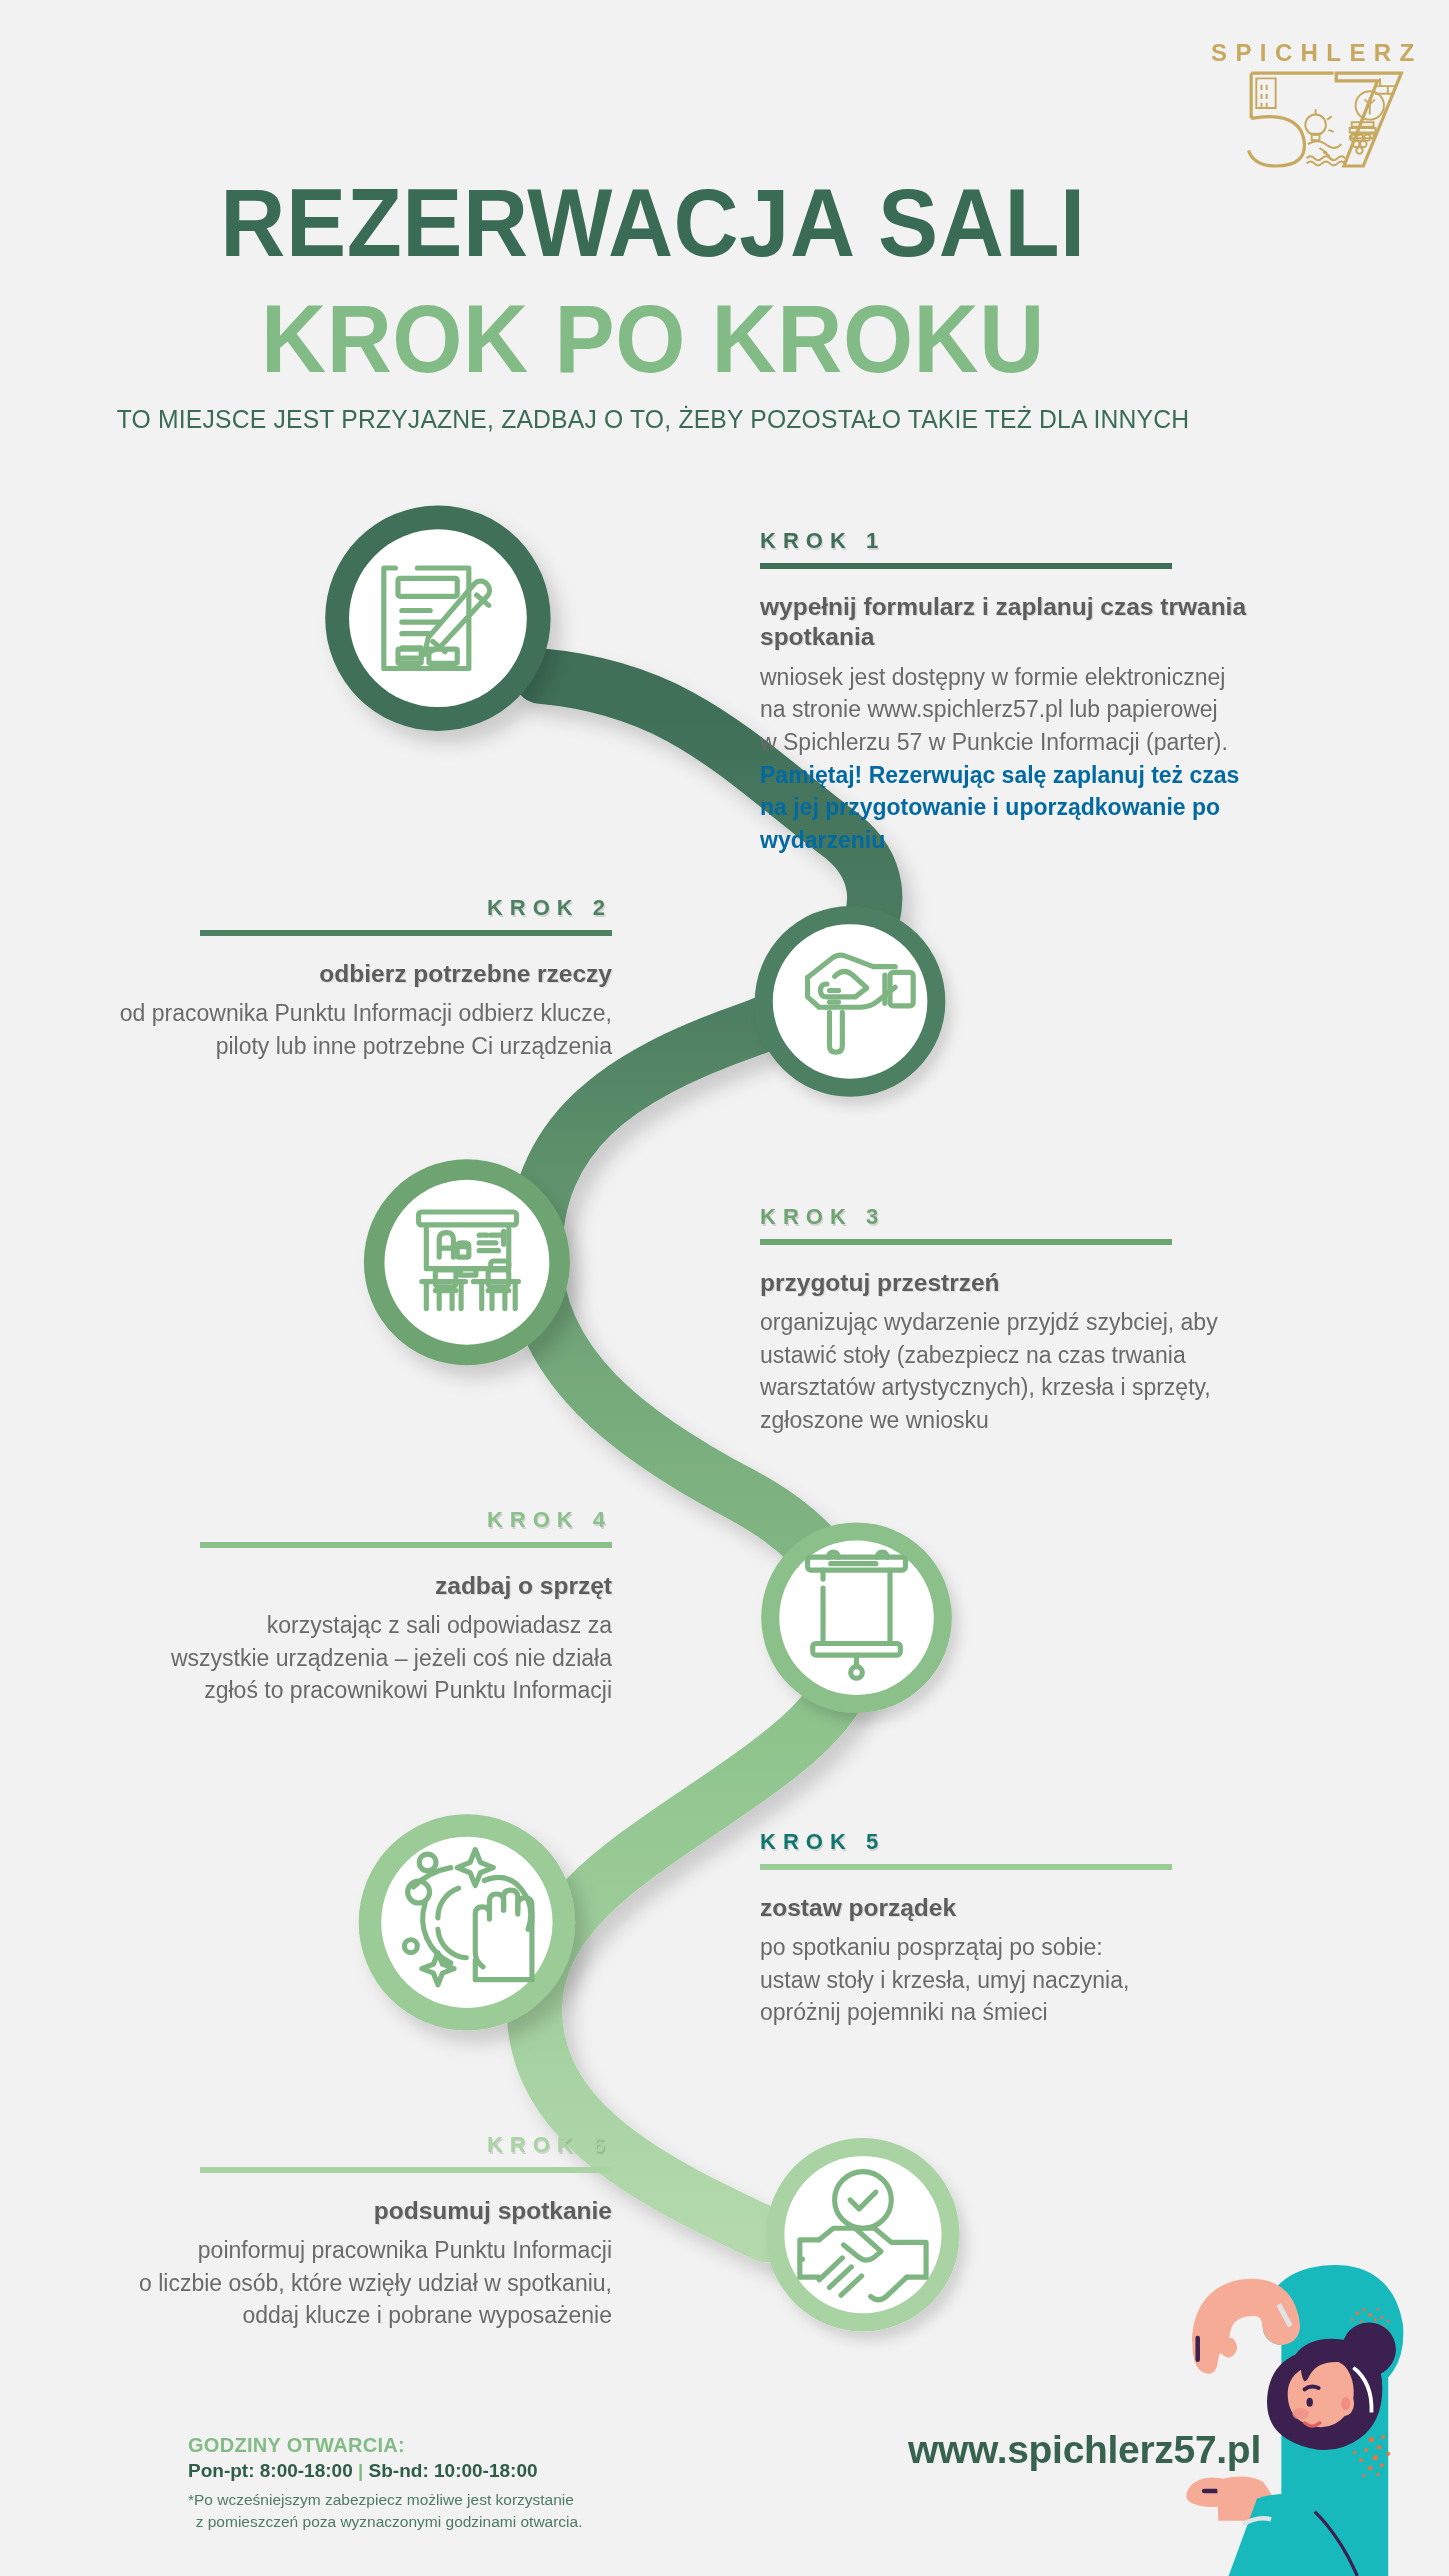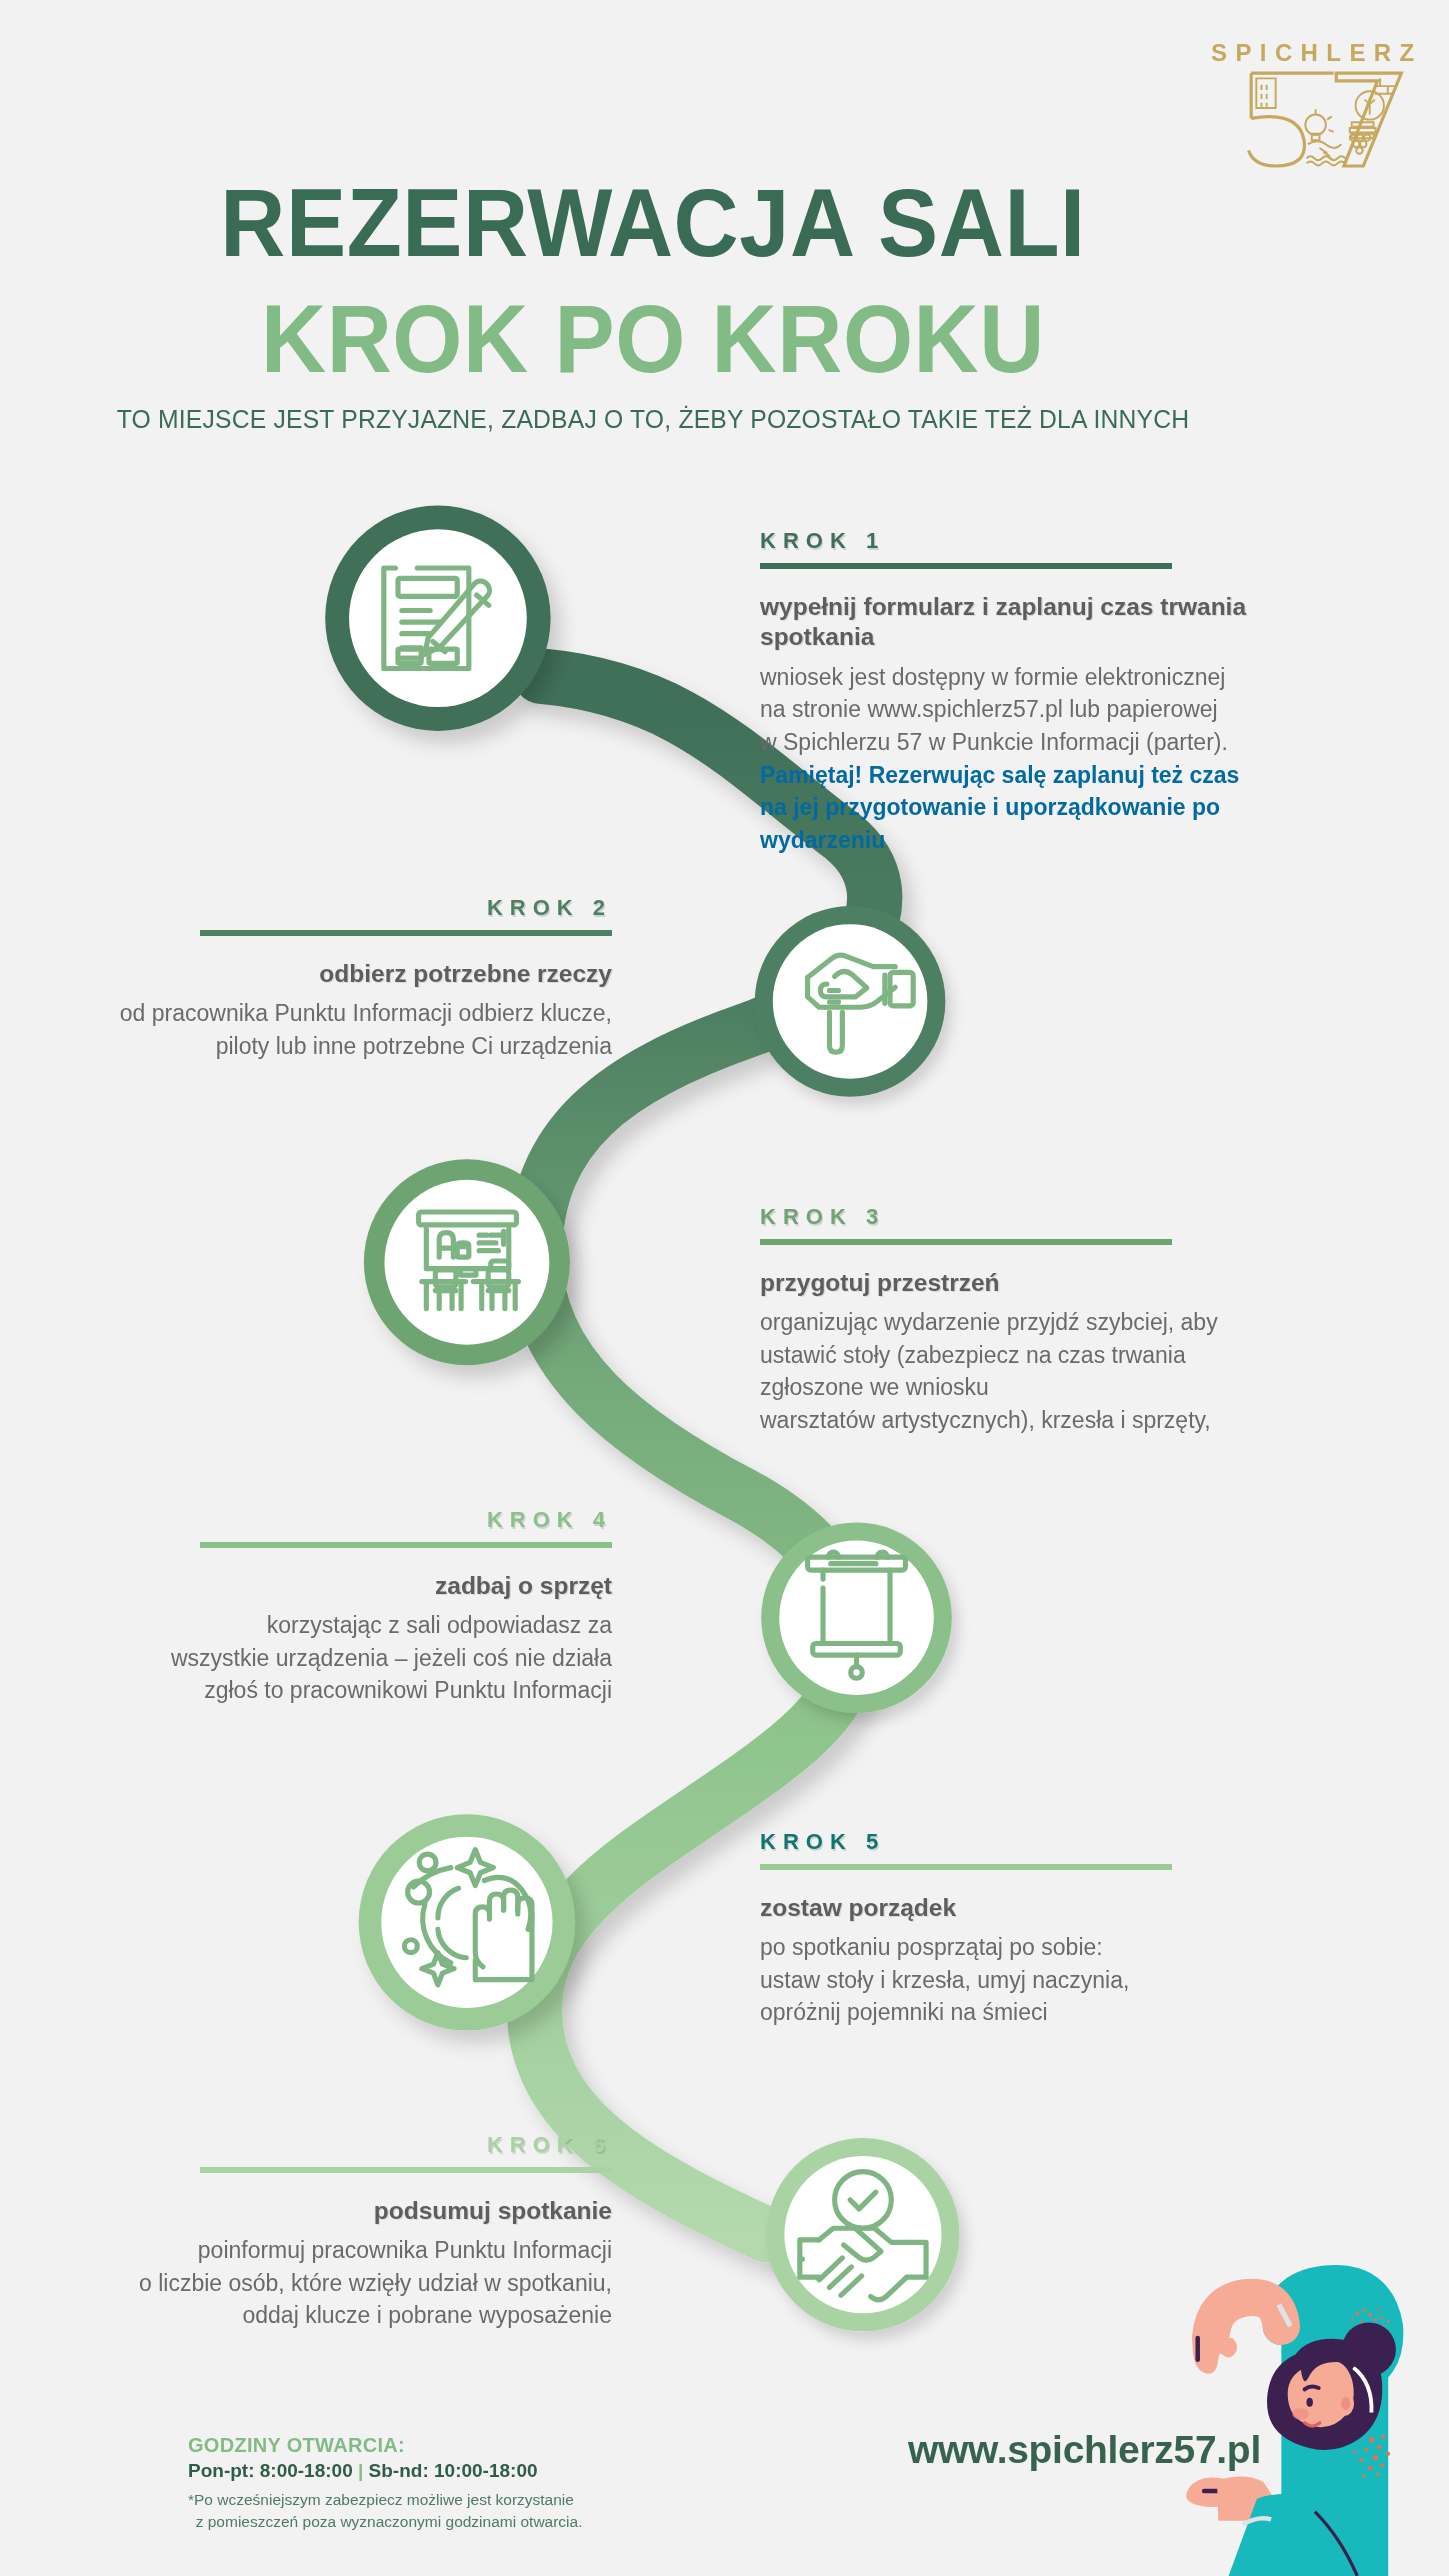--- a/index.html
+++ b/index.html
@@ -283,22 +283,22 @@
     </div>
   </div>
 
   <div class="step-text right" style="left:760px; top:1204px;">
     <div class="step-label" style="color:#6ea372">KROK 3</div>
     <div class="step-rule" style="background:#6ea372"></div>
     <div class="step-head">przygotuj przestrzeń</div>
     <div class="step-body">
       <div>organizując wydarzenie przyjdź szybciej, aby</div>
       <div>ustawić stoły (zabezpiecz na czas trwania</div>
+      <div>warsztatów artystycznych), krzesła i sprzęty,</div>
       <div>zgłoszone we wniosku</div>
-      <div>warsztatów artystycznych), krzesła i sprzęty,</div>
     </div>
   </div>
 
   <div class="step-text left" style="left:32px; top:1507px;">
     <div class="step-label" style="color:#8bc08a">KROK 4</div>
     <div class="step-rule" style="background:#8bc08a"></div>
     <div class="step-head">zadbaj o sprzęt</div>
     <div class="step-body">
       <div>korzystając z sali odpowiadasz za</div>
       <div>wszystkie urządzenia  –  jeżeli coś nie działa</div>

